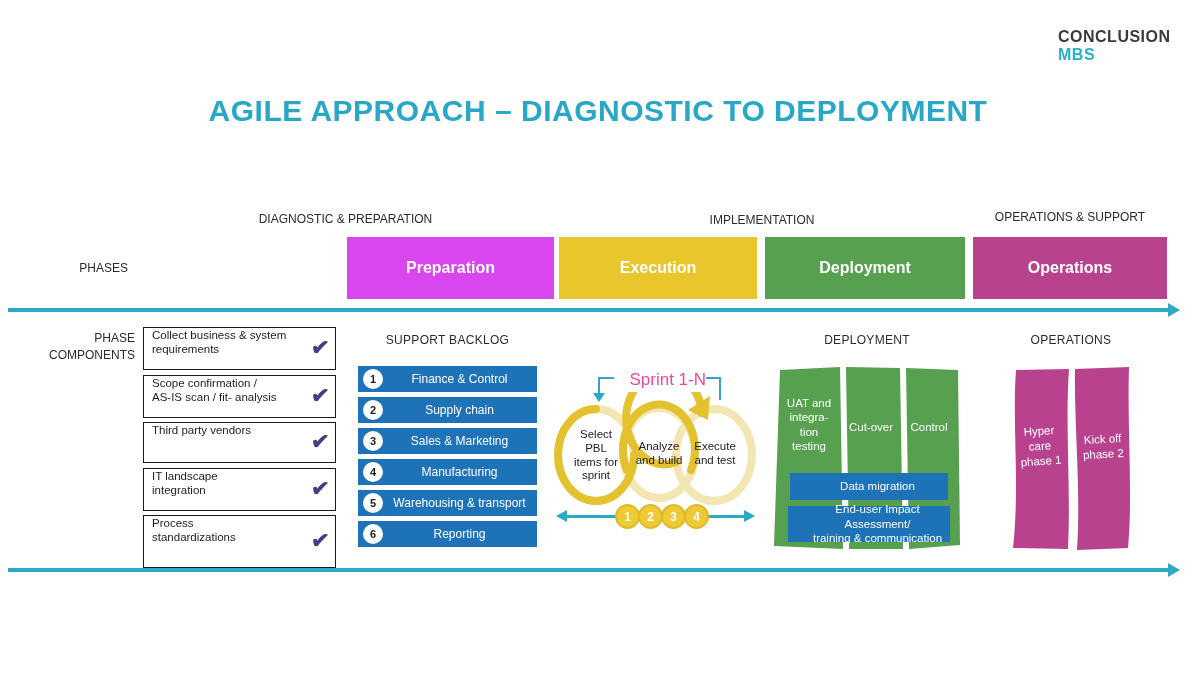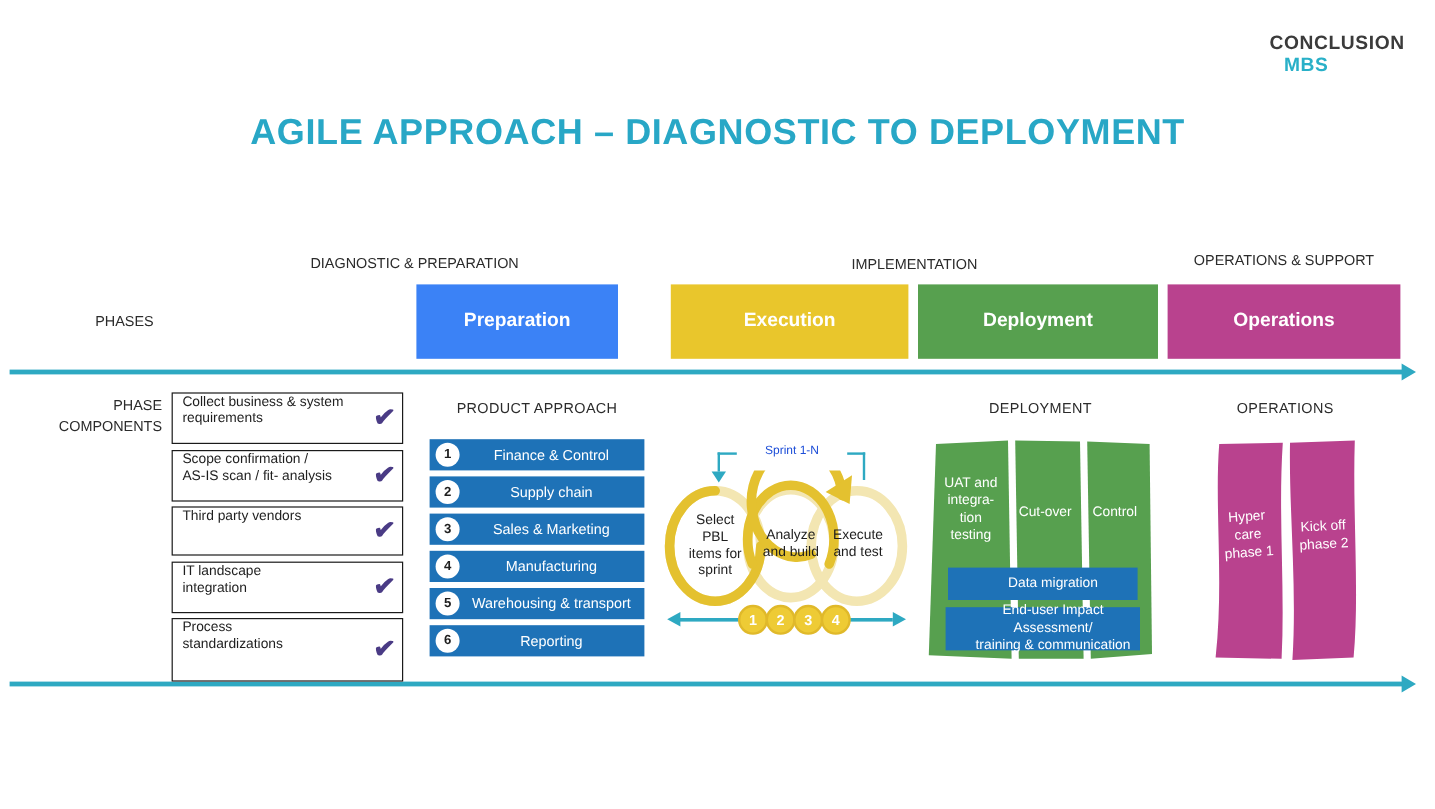--- a/index.html
+++ b/index.html
@@ -3,39 +3,39 @@
 <meta charset="utf-8">
 <style>
   * { margin:0; padding:0; box-sizing:border-box; }
   html,body { background:#fff; }
   body { font-family:"Liberation Sans", sans-serif; }
   .canvas { position:relative; width:1196px; height:674px; background:#ffffff; overflow:hidden; }
 
   
   .logo { position:absolute; top:28px; left:1058px; width:120px; text-align:left; line-height:1.1; }
   .logo-line1 { font-size:16px; font-weight:bold; color:#3b3b3b; letter-spacing:0.5px; }
-  .logo-line2 { font-size:16px; font-weight:bold; color:#29b0c8; letter-spacing:0.5px;margin-left:12px; }
+  .logo-line2 { font-size:16px; font-weight:bold; color:#29b0c8; letter-spacing:0.5px; }
 
   
   .title { position:absolute; top:94px; left:0; width:1196px; text-align:center;
            font-size:30px; font-weight:bold; color:#28a7c6; letter-spacing:0.5px; }
 
   
   .group-header { position:absolute; top:212px; font-size:12px; color:#2b2b2b; text-align:center; }
   .gh-0 { left:140px; width:411px; }
   .gh-1 { left:559px; width:406px; top:213px; }
   .gh-2 { left:973px; width:194px; top:210px; }
 
   
   .phases-label { position:absolute; top:261px; left:28px; width:100px; text-align:right;
                   font-size:12px; color:#2b2b2b; }
   .phase-box { position:absolute; top:237px; height:62px; display:flex; align-items:center;
                justify-content:center; color:#fff; font-weight:bold; font-size:16px; }
   .pb-0 { left:140px; width:198px; background:#5b3d8d; }
-  .pb-1 { left:347px; width:168px; background:#3b82f6; }
+  .pb-1 { left:347px; width:207px; background:#d946ef; }
   .pb-2 { left:559px; width:198px; background:#e9c62c; }
   .pb-3 { left:765px; width:200px; background:#57a04f; }
   .pb-4 { left:973px; width:194px; background:#b9428e; }
 
   
   .timeline { position:absolute; left:8px; width:1162px; height:4px; background:#2ea9c2; }
   .tl-1 { top:308px; } .tl-2 { top:568px; }
   .timeline .head-right { position:absolute; right:-10px; top:-5px; width:0; height:0;
       border-left:12px solid #2ea9c2; border-top:7px solid transparent; border-bottom:7px solid transparent; }
 
@@ -69,22 +69,22 @@
              display:flex; align-items:center; justify-content:center; }
   .pr-0 { top:366px; } .pr-1 { top:397px; } .pr-2 { top:428px; }
   .pr-3 { top:459px; } .pr-4 { top:490px; } .pr-5 { top:521px; }
 
   
   .sprint-line-h { position:absolute; top:377px; left:598px; width:123px; height:2px; background:#2ea9c2; }
   .sprint-line-vl { position:absolute; top:377px; left:598px; width:2px; height:16px; background:#2ea9c2; }
   .sprint-arrow-down { position:absolute; top:393px; left:593px; width:0; height:0;
       border-top:9px solid #2ea9c2; border-left:6px solid transparent; border-right:6px solid transparent; }
   .sprint-line-vr { position:absolute; top:377px; left:719px; width:2px; height:23px; background:#2ea9c2; }
-  .sprint-label { position:absolute; top:370px; left:614px; width:92px; background:#fff; text-align:center;
-                  font-size:10px; color:#1d4ed8; }
+  .sprint-label { position:absolute; top:370px; left:614px; width:92px; background:#fff; text-align:right;
+                  font-size:17px; color:#ec4899; }
 
   
   .loops-svg { position:absolute; top:392px; left:552px; }
   .loop-text { position:absolute; font-size:11.5px; color:#1e1e1e; text-align:center;
                white-space:pre-line; line-height:1.2; }
   .lt-0 { top:428px; left:560px; width:72px; }
   .lt-1 { top:440px; left:623px; width:72px; }
   .lt-2 { top:440px; left:679px; width:72px; }
 
   
@@ -167,21 +167,21 @@
     <span class="comp-text">IT landscape
 integration</span>
     <span class="comp-check">✔</span>
   </div>
   <div class="comp-box cb-4">
     <span class="comp-text">Process
 standardizations</span>
     <span class="comp-check">✔</span>
   </div>
 
-  <div class="section-header sh-backlog">PRODUCT APPROACH</div>
+  <div class="section-header sh-backlog">SUPPORT BACKLOG</div>
   <div class="section-header sh-deploy">DEPLOYMENT</div>
   <div class="section-header sh-ops">OPERATIONS</div>
 
   <div class="pbl-row pr-0">
     <span class="pbl-num">1</span>
     <span class="pbl-label">Finance &amp; Control</span>
   </div>
   <div class="pbl-row pr-1">
     <span class="pbl-num">2</span>
     <span class="pbl-label">Supply chain</span>

